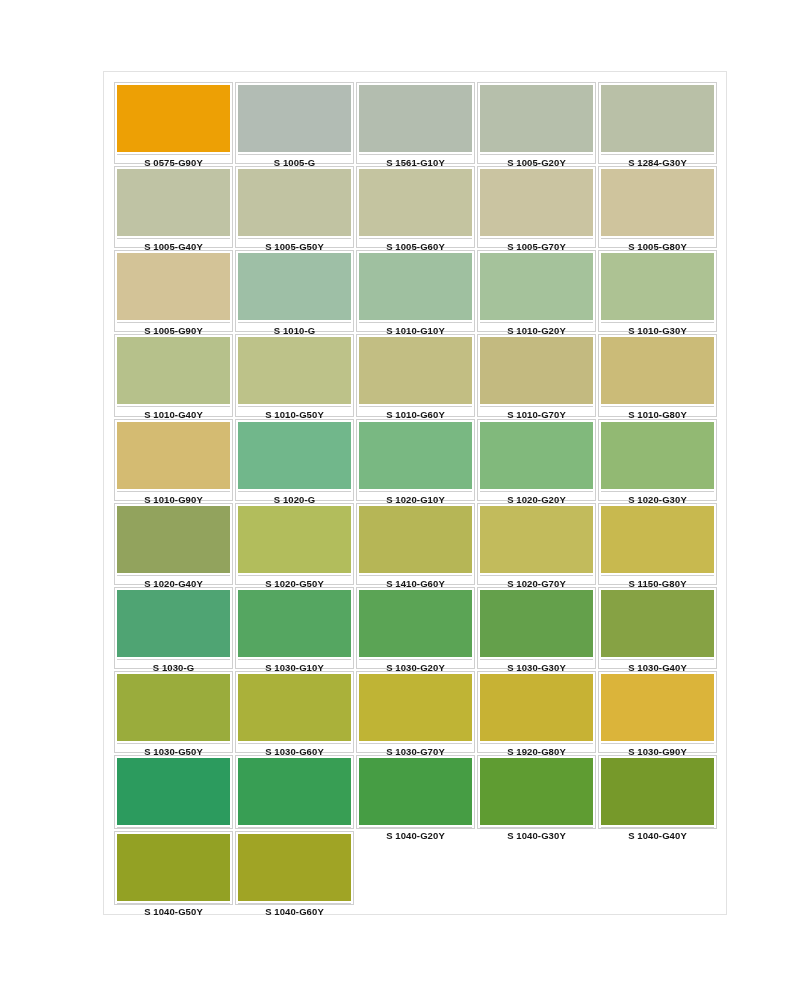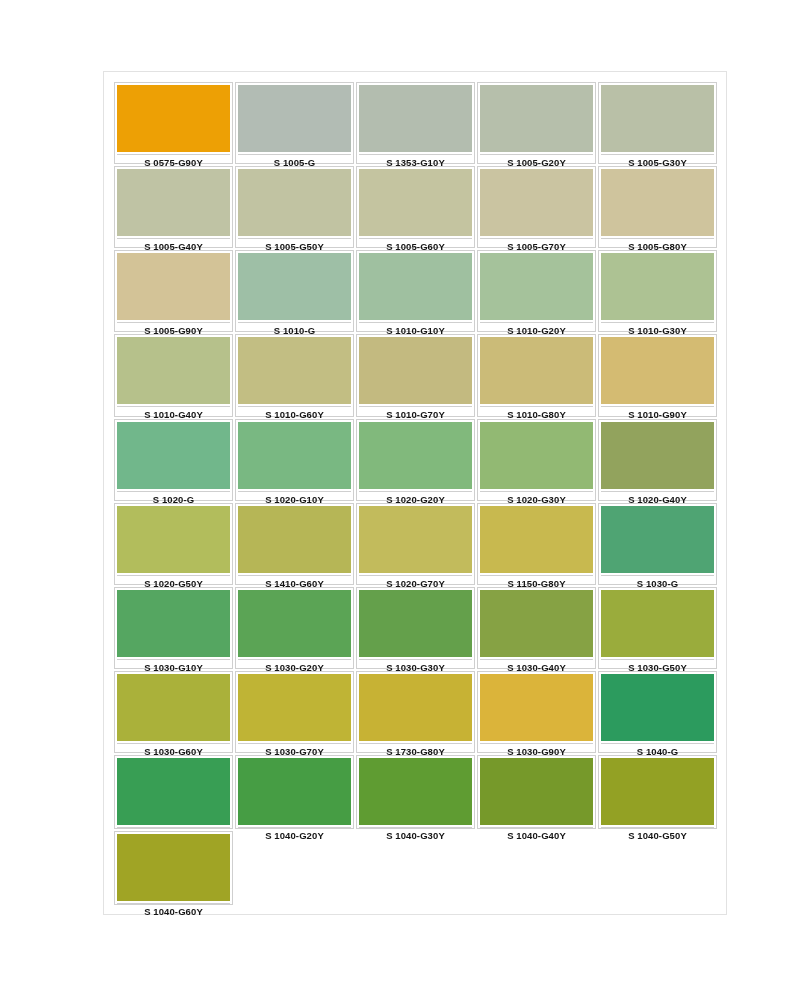--- a/index.html
+++ b/index.html
@@ -90,33 +90,33 @@
         </div>
         <div class="swatch-cell">
           <div class="swatch-color" style="background: rgb(178, 188, 180);"></div>
           <div class="swatch-label-box">
             <div class="swatch-label">S 1005-G</div>
           </div>
         </div>
         <div class="swatch-cell">
           <div class="swatch-color" style="background: rgb(179, 189, 175);"></div>
           <div class="swatch-label-box">
-            <div class="swatch-label">S 1353-G10Y</div>
+            <div class="swatch-label">S 1561-G10Y</div>
           </div>
         </div>
         <div class="swatch-cell">
           <div class="swatch-color" style="background: rgb(182, 191, 171);"></div>
           <div class="swatch-label-box">
             <div class="swatch-label">S 1005-G20Y</div>
           </div>
         </div>
         <div class="swatch-cell">
           <div class="swatch-color" style="background: rgb(185, 192, 167);"></div>
           <div class="swatch-label-box">
-            <div class="swatch-label">S 1005-G30Y</div>
+            <div class="swatch-label">S 1284-G30Y</div>
           </div>
         </div>
         <div class="swatch-cell">
           <div class="swatch-color" style="background: rgb(191, 195, 164);"></div>
           <div class="swatch-label-box">
             <div class="swatch-label">S 1005-G40Y</div>
           </div>
         </div>
         <div class="swatch-cell">
           <div class="swatch-color" style="background: rgb(193, 195, 162);"></div>
@@ -172,20 +172,26 @@
             <div class="swatch-label">S 1010-G30Y</div>
           </div>
         </div>
         <div class="swatch-cell">
           <div class="swatch-color" style="background: rgb(182, 193, 139);"></div>
           <div class="swatch-label-box">
             <div class="swatch-label">S 1010-G40Y</div>
           </div>
         </div>
         <div class="swatch-cell">
+          <div class="swatch-color" style="background: rgb(189, 194, 137);"></div>
+          <div class="swatch-label-box">
+            <div class="swatch-label">S 1010-G50Y</div>
+          </div>
+        </div>
+        <div class="swatch-cell">
           <div class="swatch-color" style="background: rgb(194, 190, 131);"></div>
           <div class="swatch-label-box">
             <div class="swatch-label">S 1010-G60Y</div>
           </div>
         </div>
         <div class="swatch-cell">
           <div class="swatch-color" style="background: rgb(195, 186, 128);"></div>
           <div class="swatch-label-box">
             <div class="swatch-label">S 1010-G70Y</div>
           </div>
@@ -300,21 +306,21 @@
         </div>
         <div class="swatch-cell">
           <div class="swatch-color" style="background: rgb(191, 180, 53);"></div>
           <div class="swatch-label-box">
             <div class="swatch-label">S 1030-G70Y</div>
           </div>
         </div>
         <div class="swatch-cell">
           <div class="swatch-color" style="background: rgb(199, 178, 52);"></div>
           <div class="swatch-label-box">
-            <div class="swatch-label">S 1730-G80Y</div>
+            <div class="swatch-label">S 1920-G80Y</div>
           </div>
         </div>
         <div class="swatch-cell">
           <div class="swatch-color" style="background: rgb(219, 180, 58);"></div>
           <div class="swatch-label-box">
             <div class="swatch-label">S 1030-G90Y</div>
           </div>
         </div>
         <div class="swatch-cell">
           <div class="swatch-color" style="background: rgb(44, 155, 94);"></div>

